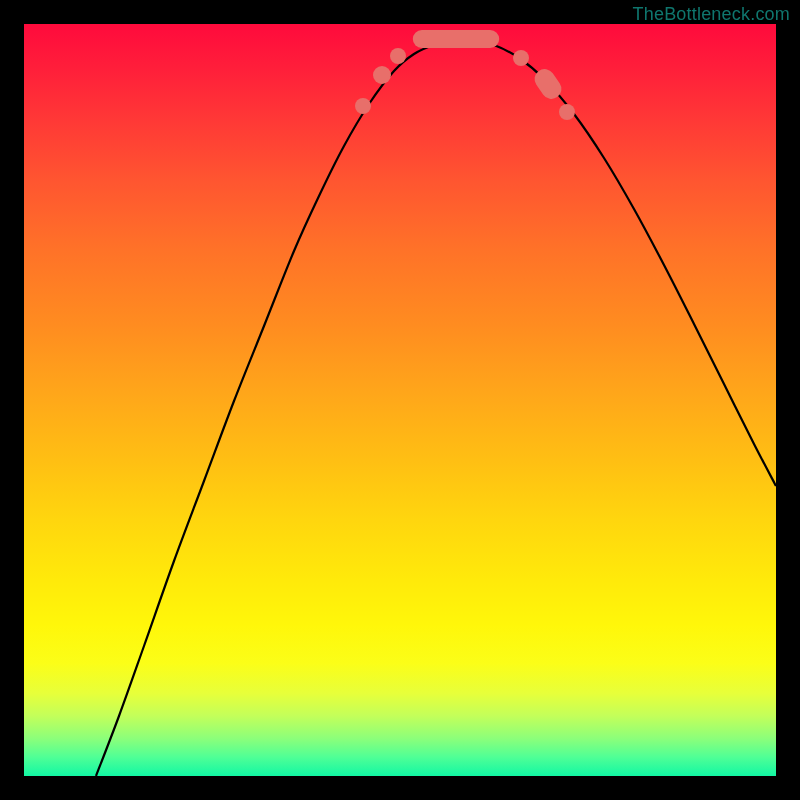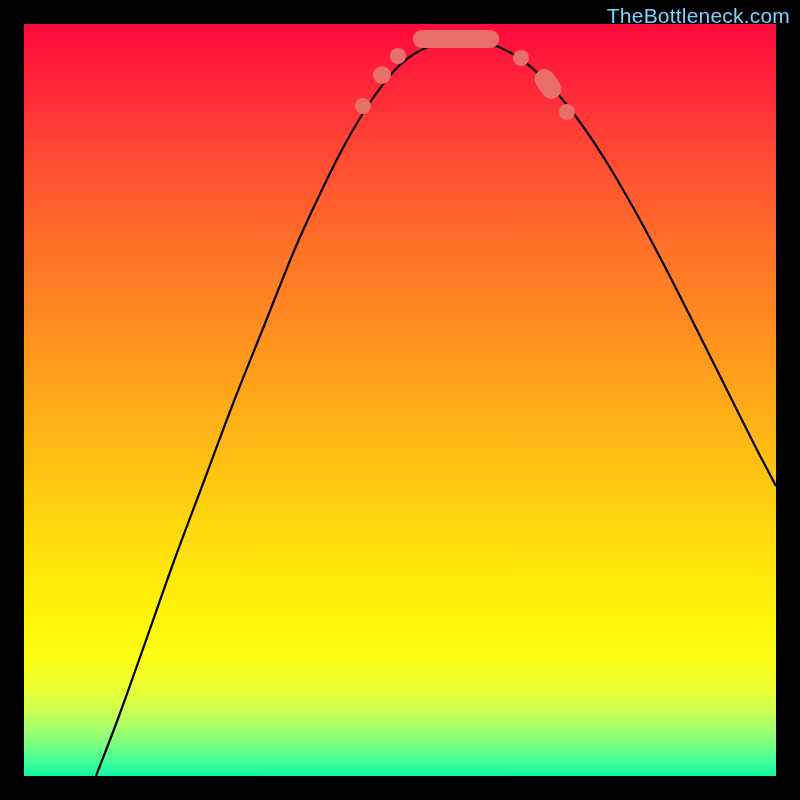--- a/index.html
+++ b/index.html
@@ -51,23 +51,23 @@
   svg.curve {
     position: absolute;
     inset: 0;
     width: 100%;
     height: 100%;
   }
   .watermark {
     position: absolute;
     top: 4px;
     right: 10px;
-    font-size: 21px;
+    font-size: 18px;
     font-weight: 400;
-    color: #7dd3fc;
+    color: #0f766e;
     letter-spacing: 0.2px;
     text-align: right;
   }
 </style>
 </head>
 <body>
 
 <div class="frame">
 
   <div class="plot-area">

